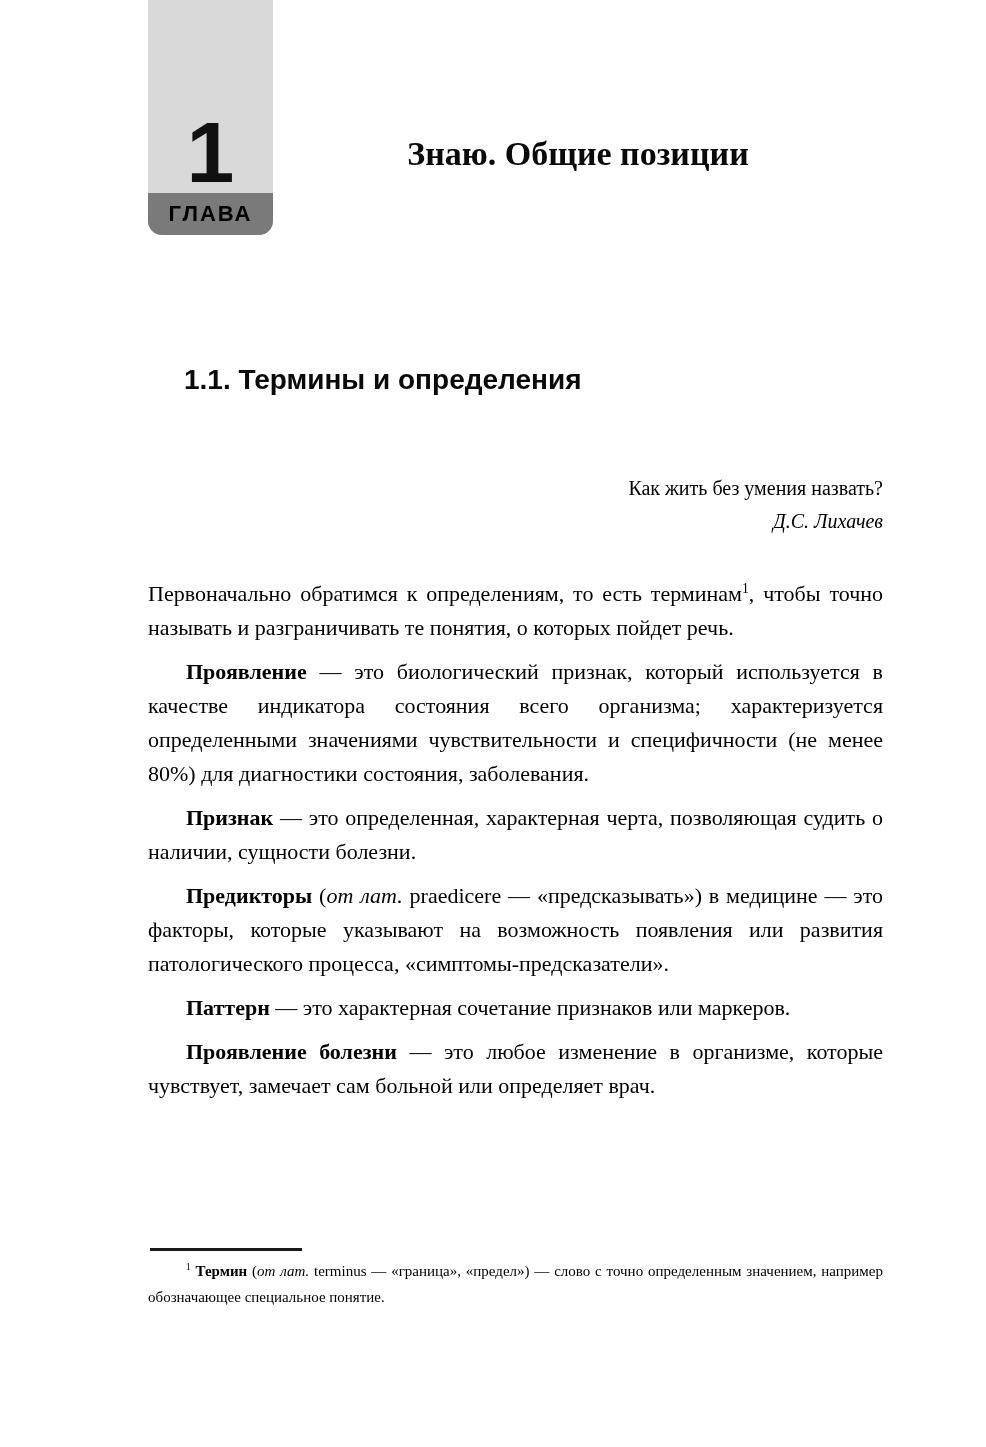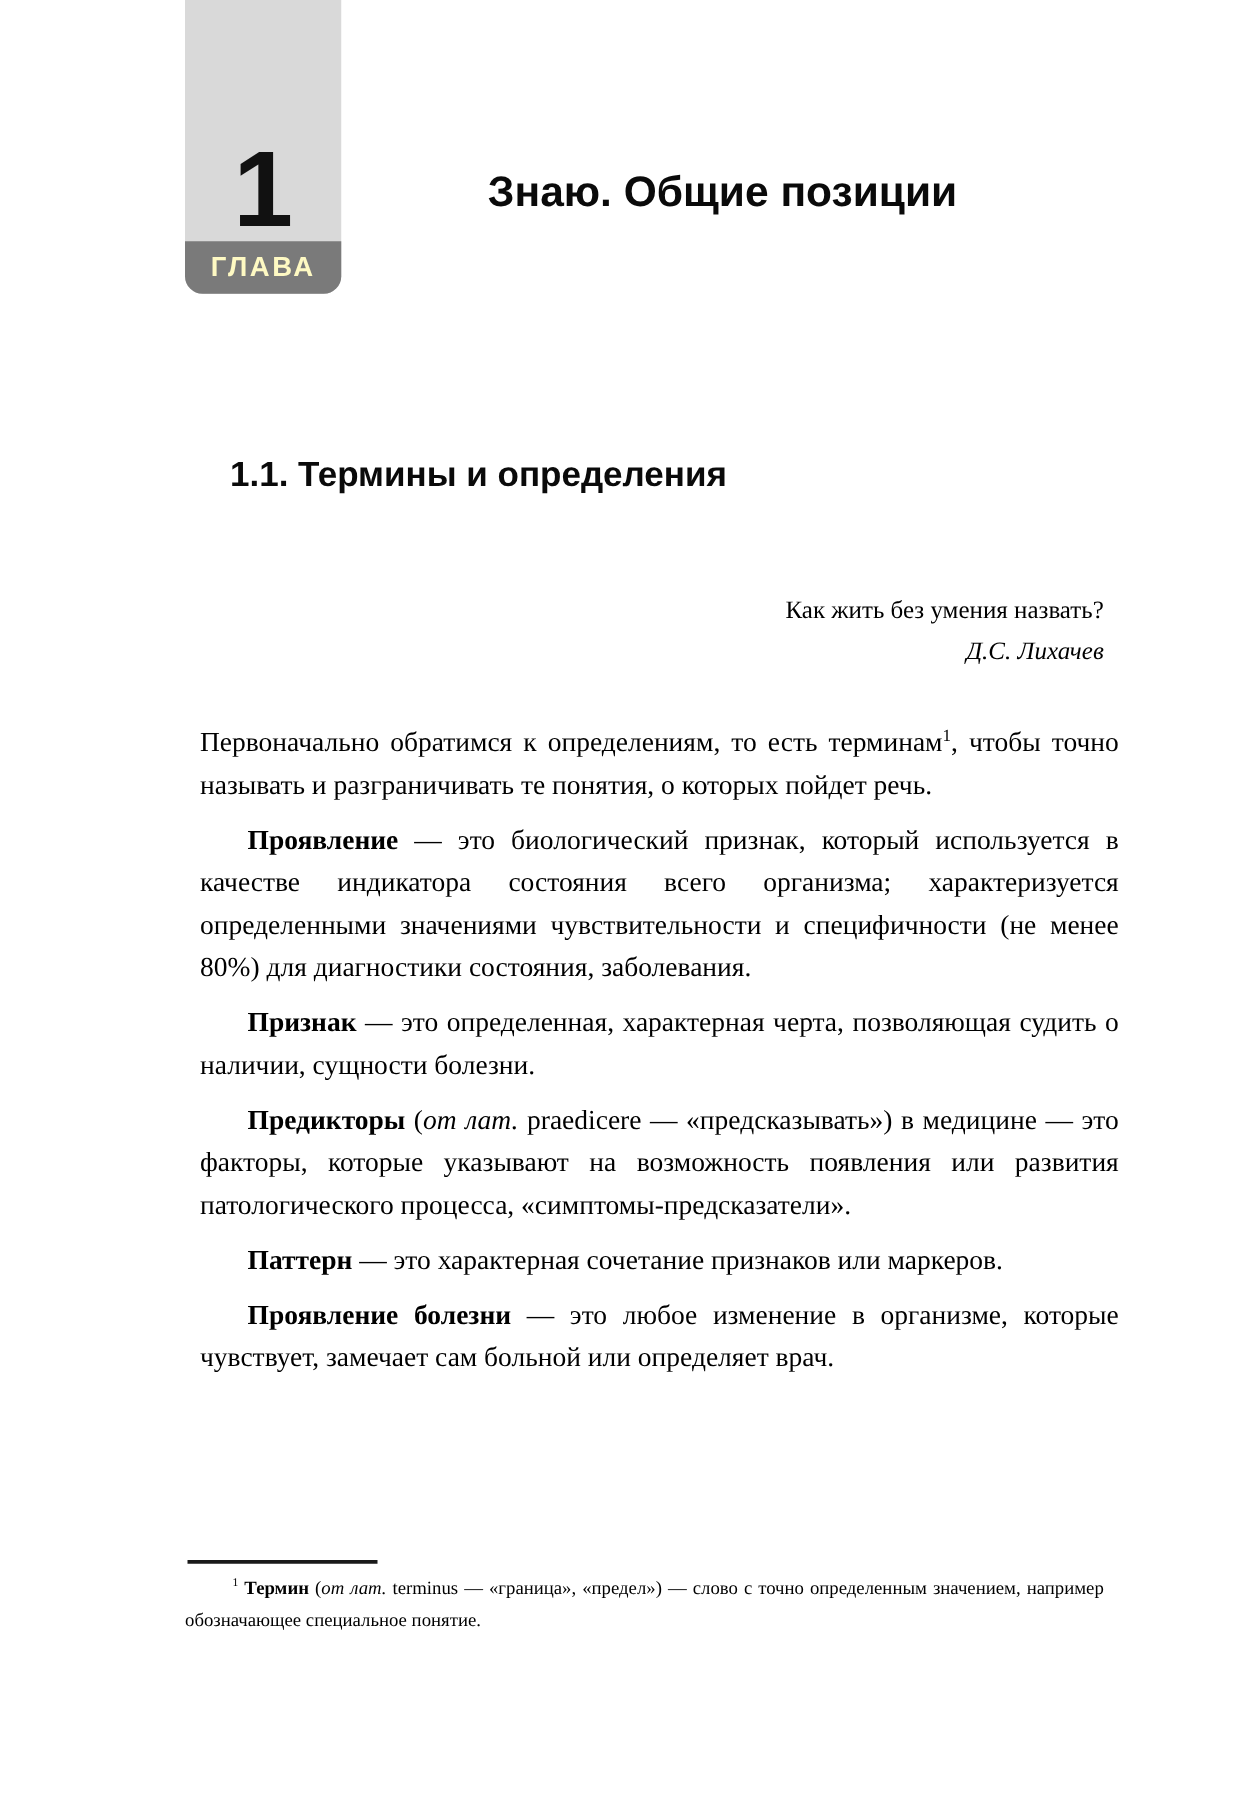--- a/index.html
+++ b/index.html
@@ -38,21 +38,21 @@
     font-weight: 700;
     font-size: 86px;
     line-height: 0.9;
     padding-bottom: 2px;
     color: #111111;
   }
   .chapter-band {
     height: 42px;
     background: #7a7a7a;
     border-radius: 0 0 14px 14px;
-    color: #fef9c3;
+    color: #000000;
     font-family: "Liberation Sans", sans-serif;
     font-weight: 700;
     font-size: 22px;
     letter-spacing: 2px;
     display: flex;
     align-items: center;
     justify-content: center;
   }
   .chapter-title {
     position: absolute;
@@ -94,21 +94,20 @@
 
   
   .body-text {
     position: absolute;
     left: 148px;
     width: 735px;
     top: 577px;
     font-size: 22px;
     line-height: 34px;
     text-align: justify;
-    margin-left: 12px;
   }
   .body-text p.para {
     margin: 0 0 10px 0;
   }
   .body-text p.para.indent {
     text-indent: 38px;
   }
   .body-text b { font-weight: 700; }
   .body-text i { font-style: italic; }
   sup {
@@ -140,21 +139,21 @@
 </head>
 <body>
 
 <div class="page">
 
   <div class="chapter-block">
     <div class="chapter-number">1</div>
     <div class="chapter-band">ГЛАВА</div>
   </div>
 
-  <h1 class="chapter-title" style="margin:0;">Знаю. Общие позиции</h1>
+  <h1 class="chapter-title" style="margin:0;font-family:Liberation Serif, serif;">Знаю. Общие позиции</h1>
 
   <h2 class="section-heading" style="margin:0;">1.1. Термины и определения</h2>
 
   <div class="epigraph">
     <div class="quote">Как жить без умения назвать?</div>
     <div class="author">Д.С. Лихачев</div>
   </div>
 
   <div class="body-text">
       <p class="para"><span>Первоначально обратимся к определениям, то есть терминам</span><sup>1</sup><span>, чтобы точно называть и разграничивать те понятия, о которых пойдет речь.</span></p>

